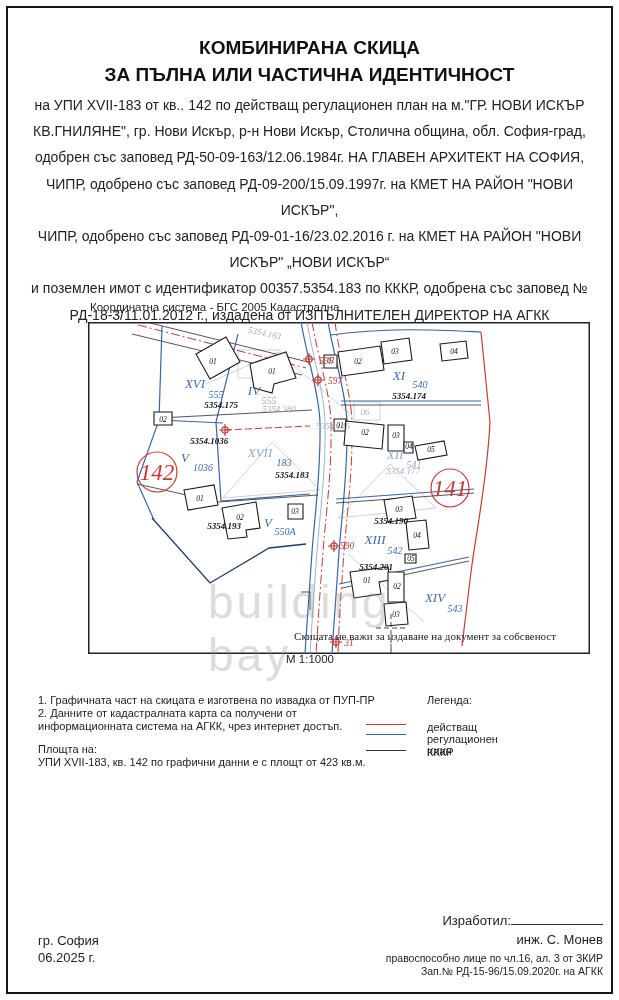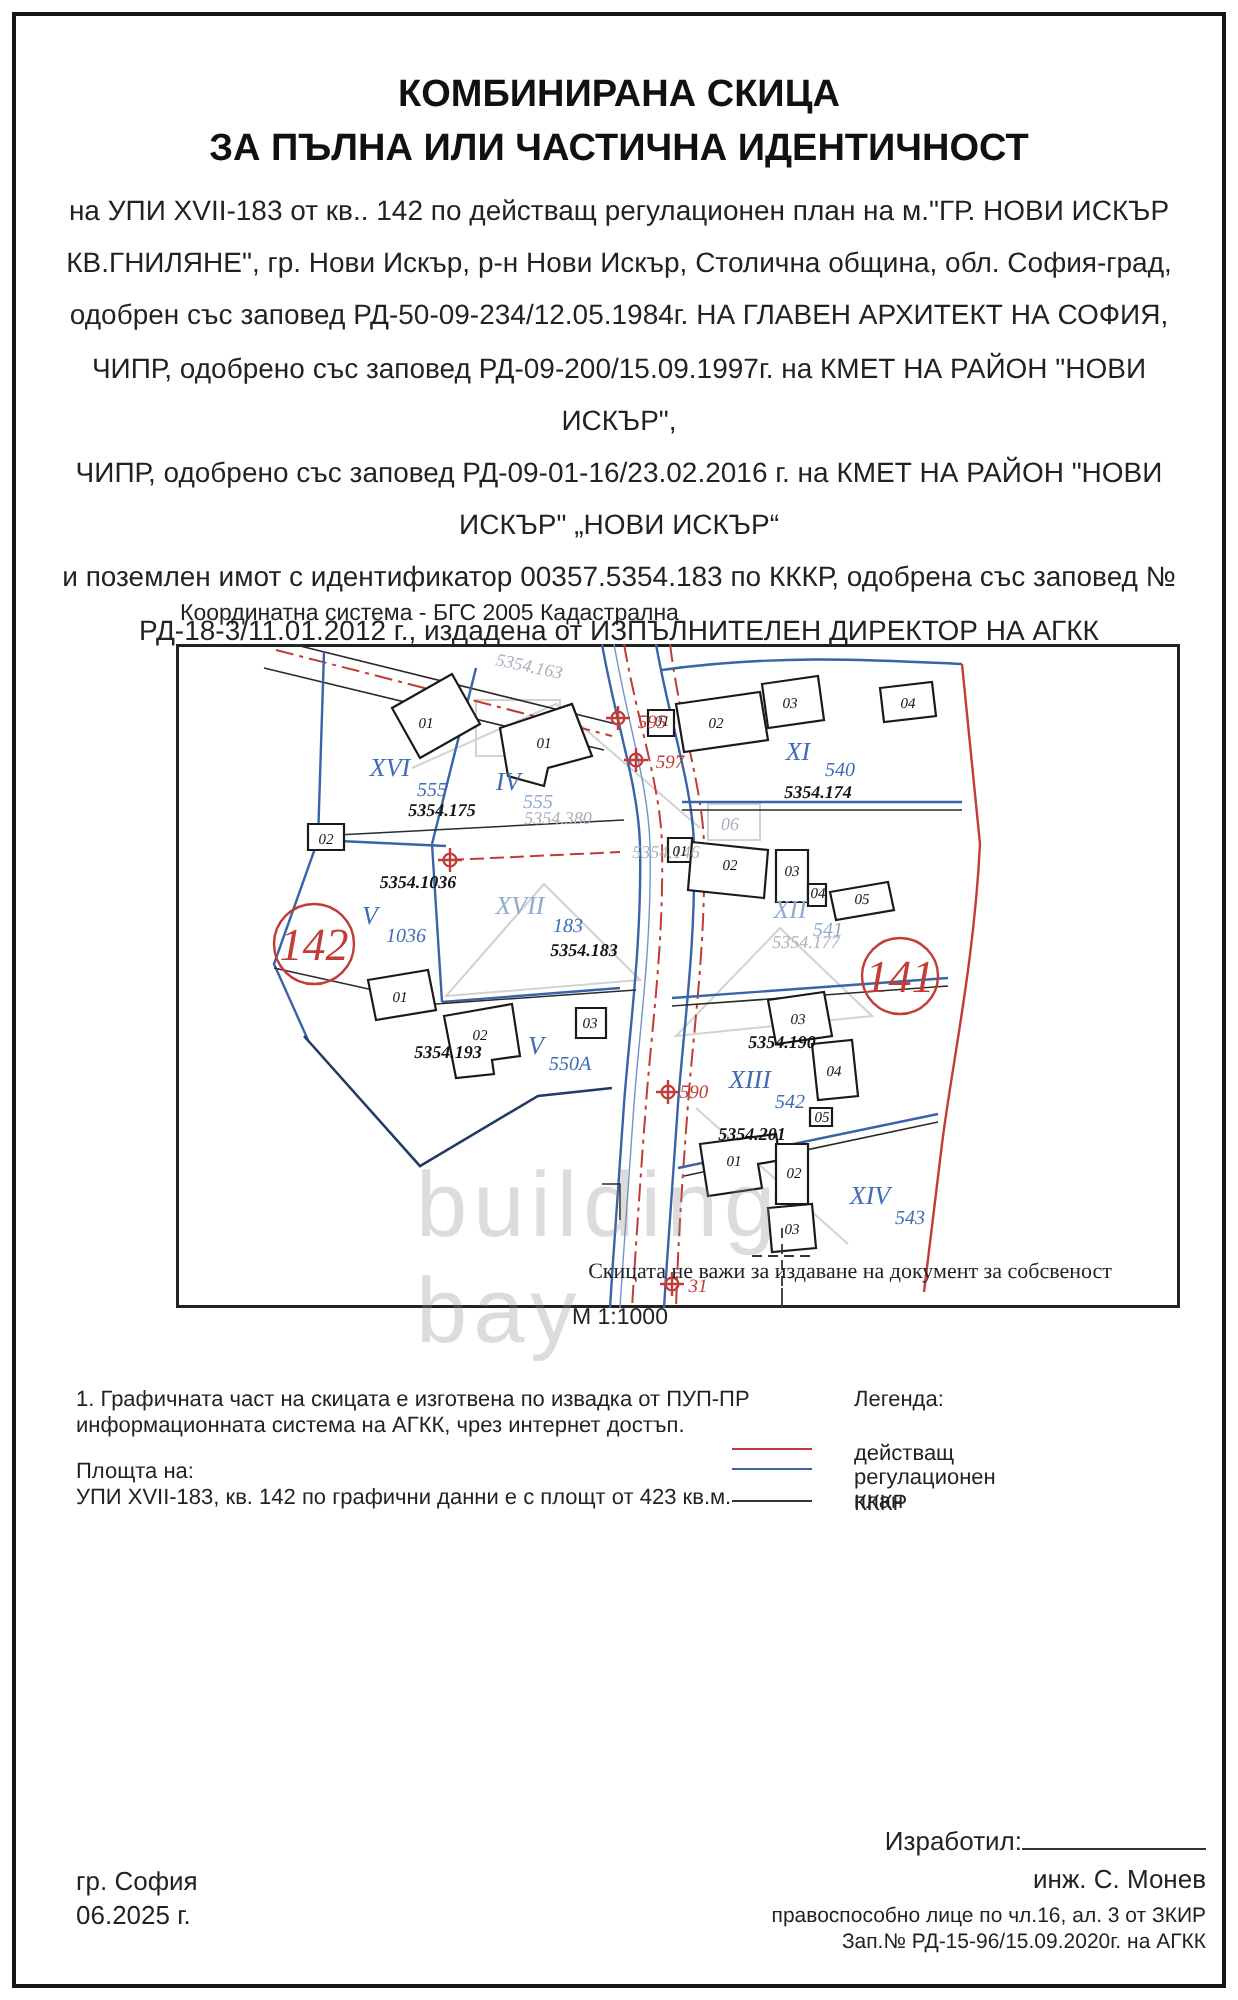--- a/index.html
+++ b/index.html
@@ -57,21 +57,21 @@
   <div class="page-border"></div>
 
   <div class="title">
     <div>КОМБИНИРАНА СКИЦА</div>
     <div>ЗА ПЪЛНА ИЛИ ЧАСТИЧНА ИДЕНТИЧНОСТ</div>
   </div>
 
   <div class="bodytext">
     <div>на УПИ XVII-183 от кв.. 142 по действащ регулационен план на м."ГР. НОВИ ИСКЪР</div>
     <div>КВ.ГНИЛЯНЕ", гр. Нови Искър, р-н Нови Искър, Столична община, обл. София-град,</div>
-    <div>одобрен със заповед РД-50-09-234/12.05.1984г. НА ГЛАВЕН АРХИТЕКТ НА СОФИЯ,</div>
+    <div>одобрен със заповед РД-50-09-163/12.06.1984г. НА ГЛАВЕН АРХИТЕКТ НА СОФИЯ,</div>
     <div>ЧИПР, одобрено със заповед РД-09-200/15.09.1997г. на КМЕТ НА РАЙОН "НОВИ ИСКЪР",</div>
     <div>ЧИПР, одобрено със заповед РД-09-01-16/23.02.2016 г. на КМЕТ НА РАЙОН "НОВИ</div>
     <div>ИСКЪР" „НОВИ ИСКЪР“</div>
     <div>и поземлен имот с идентификатор 00357.5354.183 по КККР, одобрена със заповед №</div>
     <div>РД-18-3/11.01.2012 г., издадена от ИЗПЪЛНИТЕЛЕН ДИРЕКТОР НА АГКК</div>
   </div>
 
   <div class="coordlabel">Координатна система - БГС 2005 Кадастрална</div>
 
   <div class="mapwrap">
@@ -244,20 +244,21 @@
   <div class="watermark">
     <div>building</div>
     <div>bay</div>
   </div>
 
   <div class="scale">М 1:1000</div>
   <div class="disclaimer">Скицата не важи за издаване на документ за собсвеност</div>
 
   <div class="notes">
     <div>1. Графичната част на скицата е изготвена по извадка от ПУП-ПР</div>
+    <div>2. Данните от кадастралната карта са получени от</div>
     <div>информационната система на АГКК, чрез интернет достъп.</div>
     <div class="gap"></div>
     <div>Площта на:</div>
     <div>УПИ XVII-183, кв. 142 по графични данни е с площт от 423 кв.м.</div>
   </div>
 
   <div class="legend">
     <div class="hd">Легенда:</div>
     <div class="lg-line" style="left: 0px; top: 30px; border-top-color: rgb(194, 59, 52);"></div>
     <div class="lg-line" style="left: 0px; top: 40px; border-top-color: rgb(58, 100, 168);"></div>

